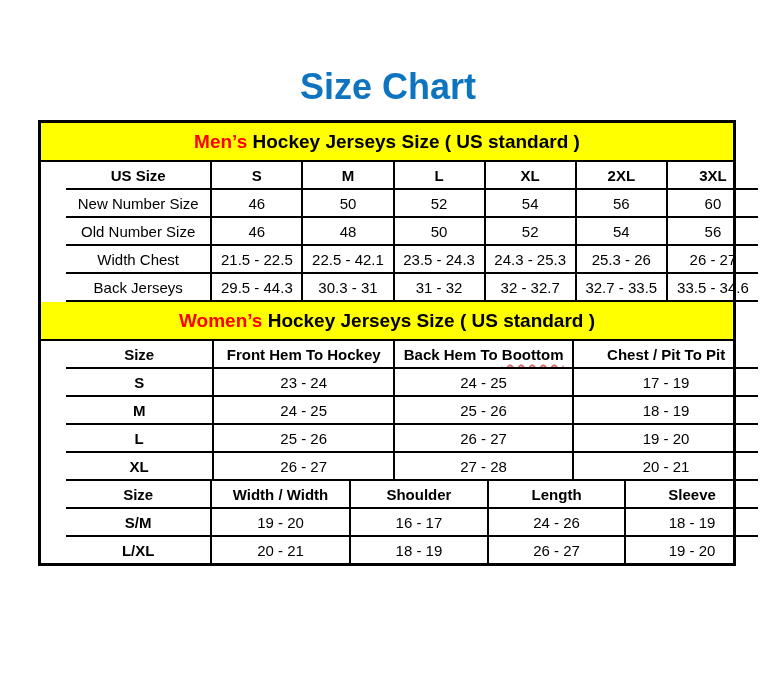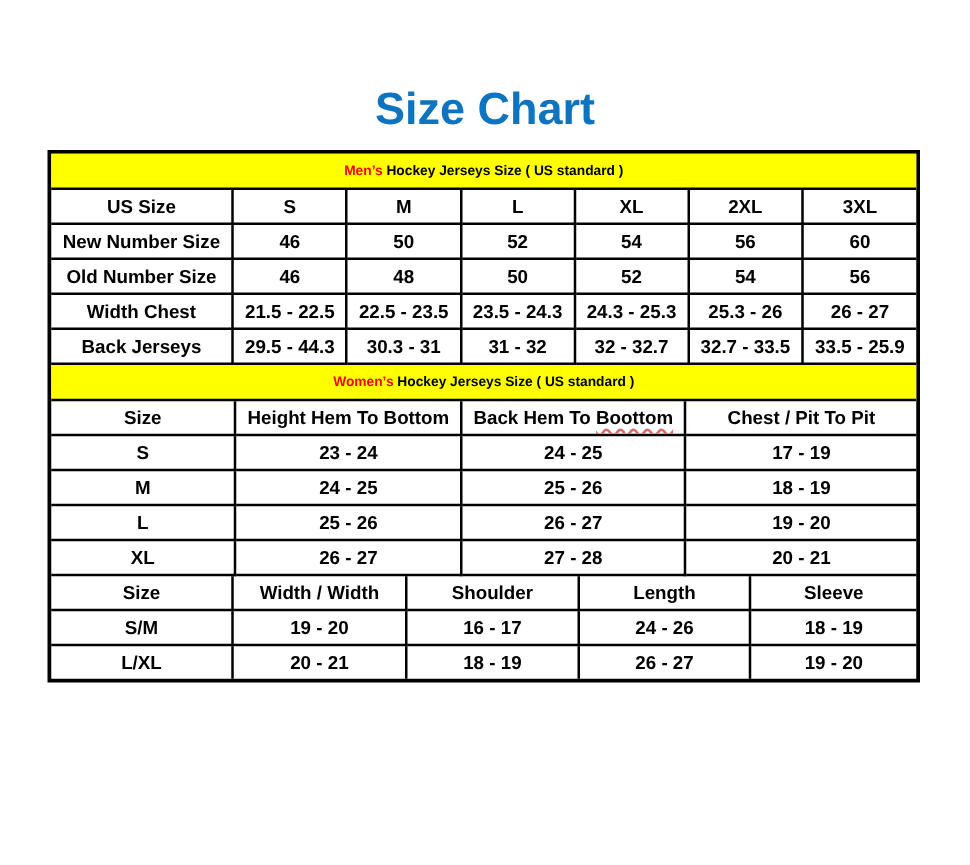--- a/index.html
+++ b/index.html
@@ -24,42 +24,43 @@
     left: 38px; top: 120px;
     width: 698px;
     border: 3px solid #000000;
     background: #ffffff;
     box-sizing: border-box;
   }
   .band {
     background: #FFFF00;
     text-align: center;
     font-weight: 700;
-    font-size: 11px;
+    font-size: 19px;
     padding: 8px 0 7px 0;
     border-bottom: 2px solid #000000;
   }
   .band .red { color: #FF0000; }
   table {
     width: 100%;
     border-collapse: collapse;
     table-layout: fixed;
+    margin-left: 25px;
   }
   th, td {
     border: 2px solid #000000;
     text-align: center;
     vertical-align: middle;
     font-size: 15px;
     height: 26px;
     padding: 0 2px;
     overflow: hidden;
     white-space: nowrap;
   }
   th { font-weight: 700; }
-  td { font-weight: 700; }
+  td { font-weight: 400; }
   tr > *:first-child { border-left: none; }
   tr > *:last-child  { border-right: none; }
   tr:first-child > * { border-top: none; }
   .chart-wrap > table:last-child tr:last-child > * { border-bottom: none; }
   .squiggle {
     text-decoration: underline wavy #D86A6A 1.5px;
     text-decoration-skip-ink: none;
     text-underline-offset: 4px;
   }
 </style>
@@ -107,52 +108,52 @@
       <td>46</td>
       <td>48</td>
       <td>50</td>
       <td>52</td>
       <td>54</td>
       <td>56</td>
     </tr>
     <tr>
       <td>Width Chest</td>
       <td>21.5 - 22.5</td>
-      <td>22.5 - 23.5</td>
+      <td>22.5 - 42.1</td>
       <td>23.5 - 24.3</td>
       <td>24.3 - 25.3</td>
       <td>25.3 - 26</td>
       <td>26 - 27</td>
     </tr>
     <tr>
       <td>Back Jerseys</td>
       <td>29.5 - 44.3</td>
       <td>30.3 - 31</td>
       <td>31 - 32</td>
       <td>32 - 32.7</td>
       <td>32.7 - 33.5</td>
-      <td>33.5 - 25.9</td>
+      <td>33.5 - 34.6</td>
     </tr>
   </tbody>
     </table>
 
   <div class="band">
     <span class="red">Women’s</span><span> Hockey Jerseys Size ( US standard )</span>
   </div>
   <table>
     <colgroup>
       <col style="width:21.3%">
         <col style="width:26.1%">
         <col style="width:25.9%">
         <col>
     </colgroup>
     <tbody>
         <tr>
       <th>Size</th>
-      <th>Height Hem To Bottom</th>
+      <th>Front Hem To Hockey</th>
       <th><span>Back Hem To </span><span class="squiggle">Boottom</span></th>
       <th>Chest / Pit To Pit</th>
     </tr>
     <tr>
       <th>S</th>
       <td>23 - 24</td>
       <td>24 - 25</td>
       <td>17 - 19</td>
     </tr>
     <tr>

